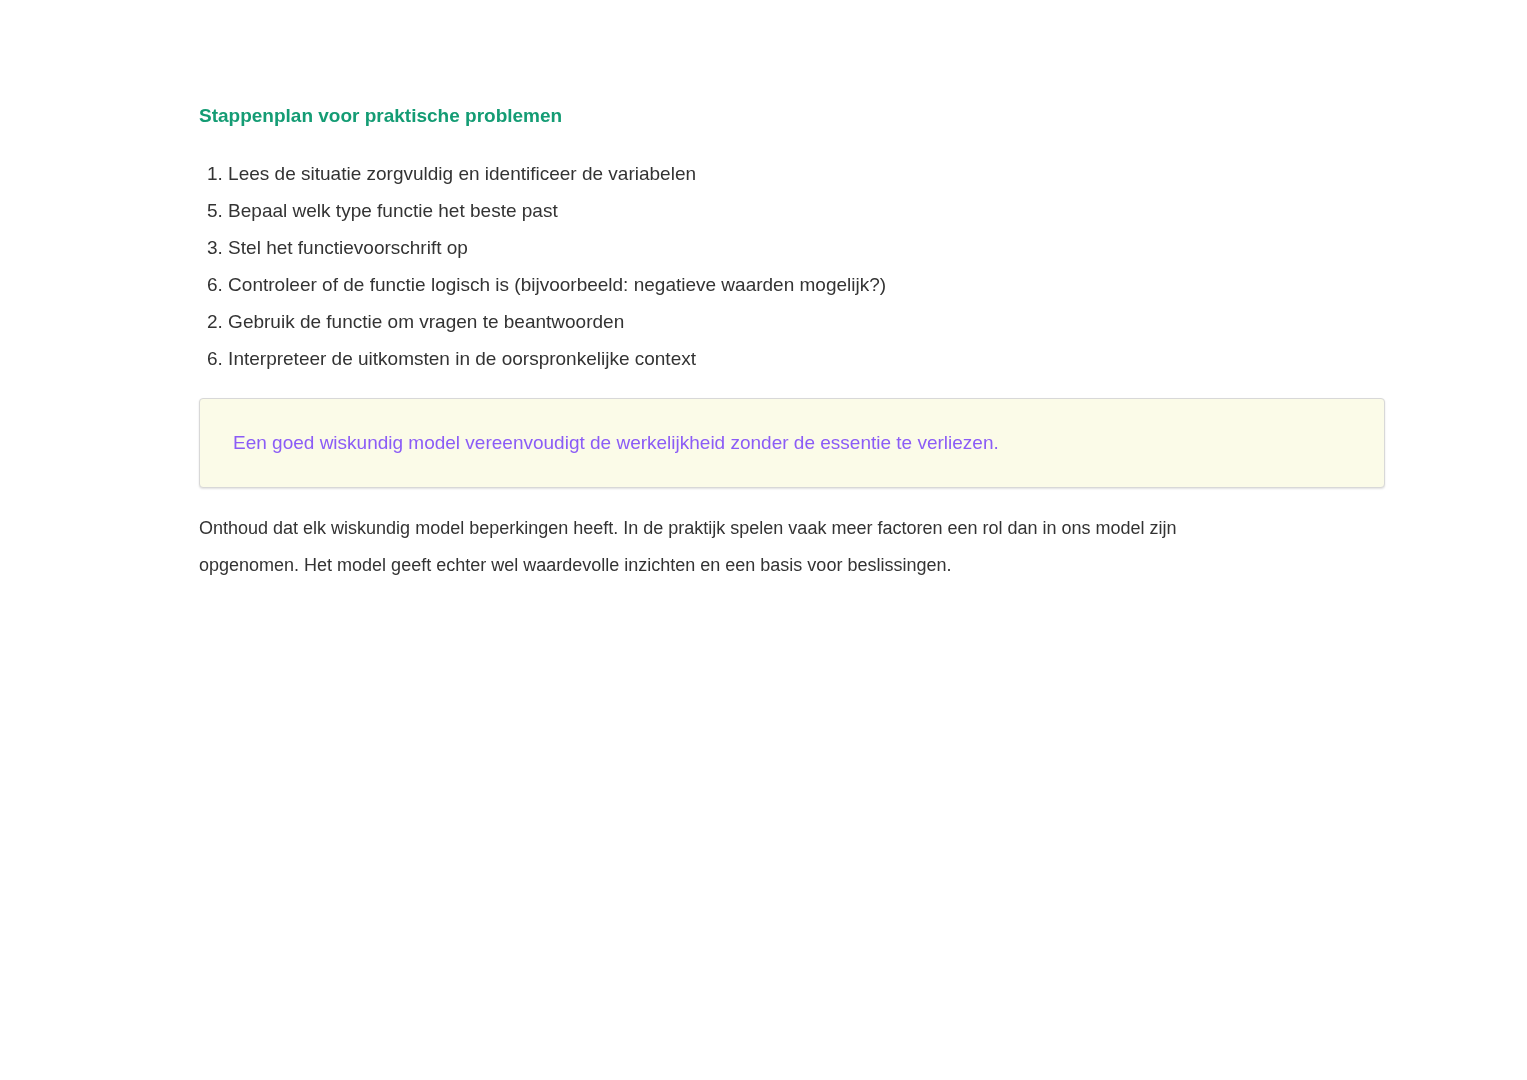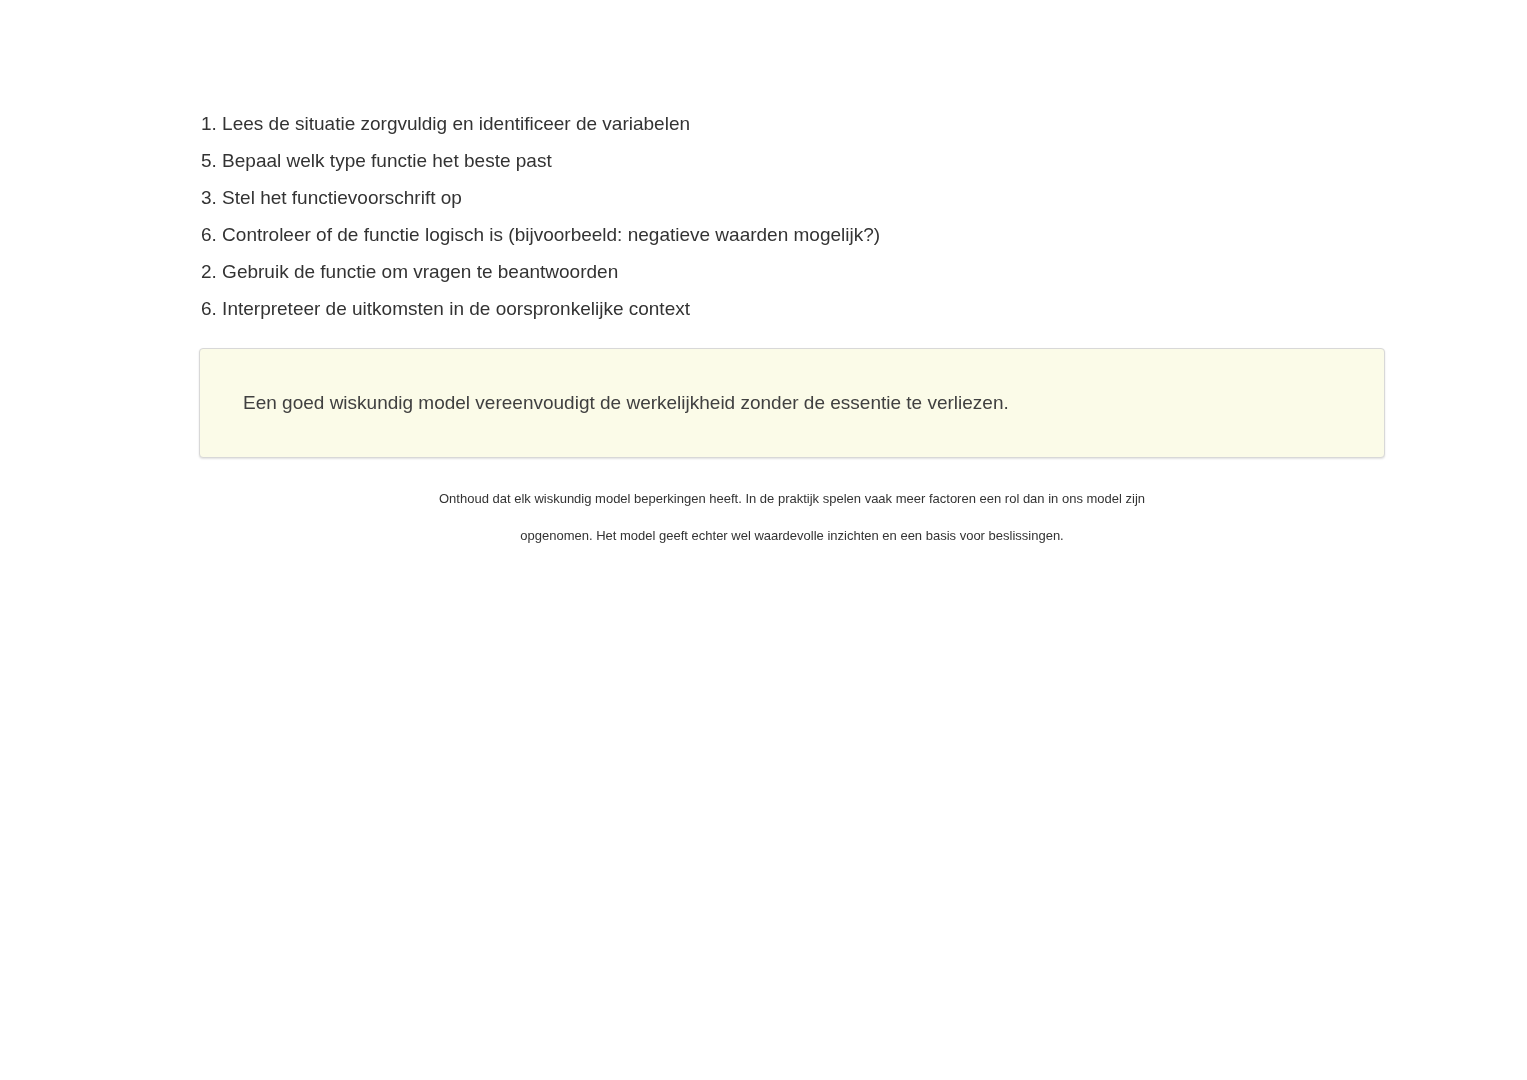--- a/index.html
+++ b/index.html
@@ -25,57 +25,57 @@
     width: 1186px;
   }
   .heading {
     margin: 0 0 26px 0;
     font-size: 19px;
     font-weight: bold;
     line-height: 26px;
     color: #149c74;
   }
   .steps {
-    margin: 2px;
+    margin: 8px;
     padding: 0;
   }
   .step {
     font-size: 19px;
     line-height: 37px;
     white-space: pre;
   }
   .callout {
     margin-top: 21px;
     background: #fbfbe8;
     border: 1px solid #d8d8d8;
     border-radius: 4px;
     padding: 27px 30px 27px 29px;
     box-shadow: 0 1px 2px rgba(0,0,0,0.12);
   }
   .callout-text {
-    margin: 14px;
+    margin: 4px;
     font-size: 19px;
     line-height: 26px;
-    color: #404040;
+    color: #8b5cf6;
     white-space: pre;
   }
   .para {
     margin: 22px 0 0 0;
-    font-size: 13px;
+    font-size: 18px;
     line-height: 37px;
     white-space: pre;
-    text-align: center;
   }
 </style>
 </head>
 <body>
 
 <div class="page">
   <div class="content">
 
+    <h3 class="heading">Stappenplan voor praktische problemen</h3>
 
     <div class="steps">
       <div class="step">1. Lees de situatie zorgvuldig en identificeer de variabelen</div>
       <div class="step">5. Bepaal welk type functie het beste past</div>
       <div class="step">3. Stel het functievoorschrift op</div>
       <div class="step">6. Controleer of de functie logisch is (bijvoorbeeld: negatieve waarden mogelijk?)</div>
       <div class="step">2. Gebruik de functie om vragen te beantwoorden</div>
       <div class="step">6. Interpreteer de uitkomsten in de oorspronkelijke context</div>
     </div>
 

